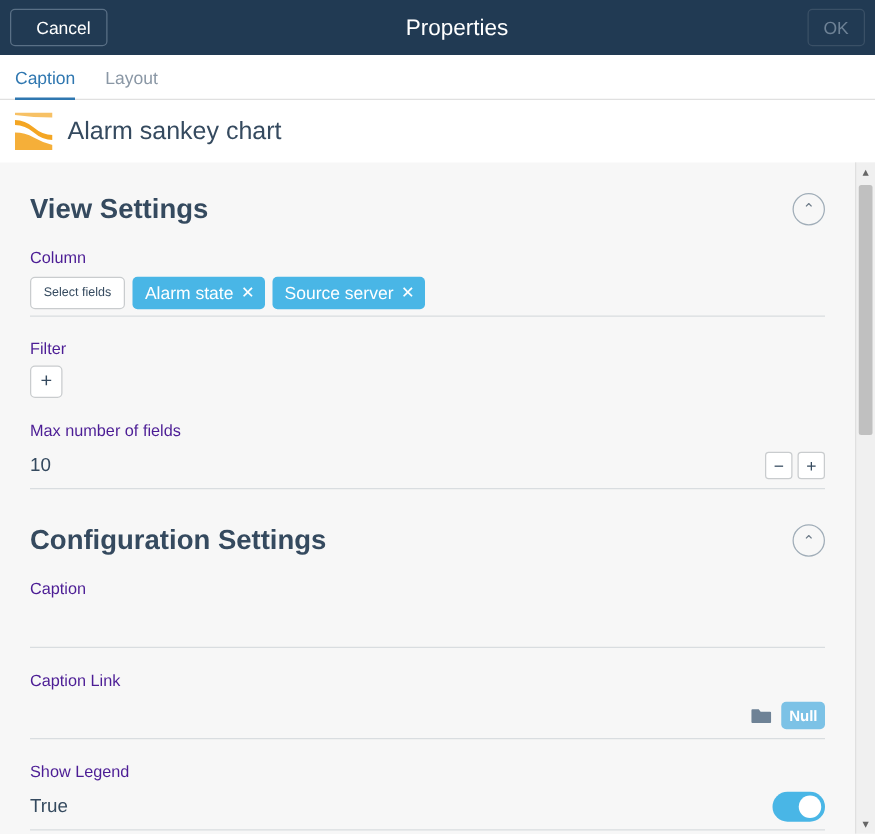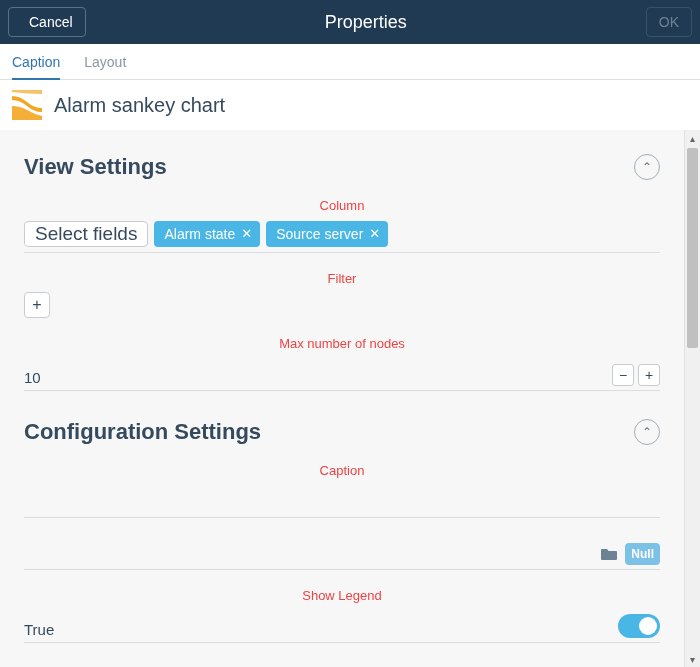--- a/index.html
+++ b/index.html
@@ -24,25 +24,25 @@
   .scrollbar { width: 16px; background: #f0f0f0; border-left: 1px solid #e0e0e0; position: relative; }
   .scroll-arrow { position: absolute; left: 0; right: 0; height: 16px; display: flex; align-items: center; justify-content: center; color: #666; font-size: 10px; cursor: pointer; }
   .scroll-arrow.up { top: 0; }
   .scroll-arrow.down { bottom: 0; }
   .scroll-thumb { position: absolute; top: 18px; left: 2px; right: 2px; height: 200px; background: #c0c0c0; border-radius: 2px; }
 
   .section-header { display: flex; align-items: flex-start; justify-content: space-between; margin: 12px 0 18px 0; }
   .section-title { font-size: 22px; font-weight: 700; color: #354a5f; }
   .collapse-btn { width: 26px; height: 26px; border-radius: 50%; border: 1px solid #a0adb8; display: flex; align-items: center; justify-content: center; color: #6a7886; cursor: pointer; font-size: 12px; }
 
-  .field-label { font-size: 13px; color: #ef4444; margin-bottom: 6px; text-align: center; }
+  .field-label { font-size: 13px; color: #4c1d95; margin-bottom: 6px; }
   .field { margin-bottom: 18px; }
   .row-line { border-bottom: 1px solid #d9dde0; display: flex; align-items: center; min-height: 34px; padding-bottom: 4px; flex-wrap: wrap; gap: 6px; }
-  .row-line.input { justify-content: space-between; align-items: flex-end; }
-  .select-fields-btn { height: 26px; padding: 0 10px; border: 1px solid #c9ccce; border-radius: 4px; background: #fff; font-size: 19px; color: #354a5f; cursor: pointer; display:flex; align-items:center;}
+  .row-line.input { justify-content: space-between; }
+  .select-fields-btn { height: 26px; padding: 0 10px; border: 1px solid #c9ccce; border-radius: 4px; background: #fff; font-size: 10px; color: #354a5f; cursor: pointer; display:flex; align-items:center;}
   .pill { height: 26px; padding: 0 8px 0 10px; border-radius: 4px; background: #49b6e6; color: #fff; font-size: 14px; display: inline-flex; align-items: center; gap: 6px; }
   .pill .x { font-size: 13px; cursor: pointer; }
   .null-pill { height: 22px; padding: 0 6px; border-radius: 4px; background: #7cc2e6; color: #fff; font-size: 12px; font-weight: 600; display: inline-flex; align-items: center; }
   .plus-btn { width: 26px; height: 26px; border: 1px solid #c9ccce; border-radius: 4px; background: #fff; display: flex; align-items: center; justify-content: center; cursor: pointer; color: #354a5f; font-size: 16px; }
   .value-text { font-size: 15px; color: #354a5f; flex: 1; }
   .stepper { display: flex; gap: 4px; }
   .step-btn { width: 22px; height: 22px; border: 1px solid #c9ccce; border-radius: 3px; background: #fff; display: flex; align-items: center; justify-content: center; cursor: pointer; color: #354a5f; font-size: 14px; }
 
   .toggle { width: 42px; height: 24px; border-radius: 12px; background: #49b6e6; position: relative; cursor: pointer; }
   .toggle .knob { width: 18px; height: 18px; border-radius: 50%; background: #fff; position: absolute; top: 3px; right: 3px; }
@@ -99,21 +99,21 @@
     </div>
 
     <div class="field">
       <div class="field-label">Filter</div>
       <div class="plus-btn">
         <span>+</span>
       </div>
     </div>
 
     <div class="field">
-      <div class="field-label">Max number of nodes</div>
+      <div class="field-label">Max number of fields</div>
       <div class="row-line input">
         <div class="value-text">10</div>
         <div class="stepper">
           <div class="step-btn">
               <span>−</span>
             </div>
           <div class="step-btn">
               <span>+</span>
             </div>
         </div>
@@ -128,20 +128,21 @@
     </div>
 
     <div class="field">
       <div class="field-label">Caption</div>
       <div class="row-line input">
         <div class="value-text"></div>
       </div>
     </div>
 
     <div class="field">
+      <div class="field-label">Caption Link</div>
       <div class="row-line input">
         <div class="value-text"></div>
         <div class="right-group">
           <span class="folder-icon">
             <svg width="16" height="14" viewBox="0 0 16 14">
                 <path fill="#6e8296" d="M1 2h5l1.5 2H15a1 1 0 0 1 1 1v7a1 1 0 0 1-1 1H1a1 1 0 0 1-1-1V3a1 1 0 0 1 1-1z"></path>
               </svg>
           </span>
           <span class="null-pill">Null</span>
         </div>

